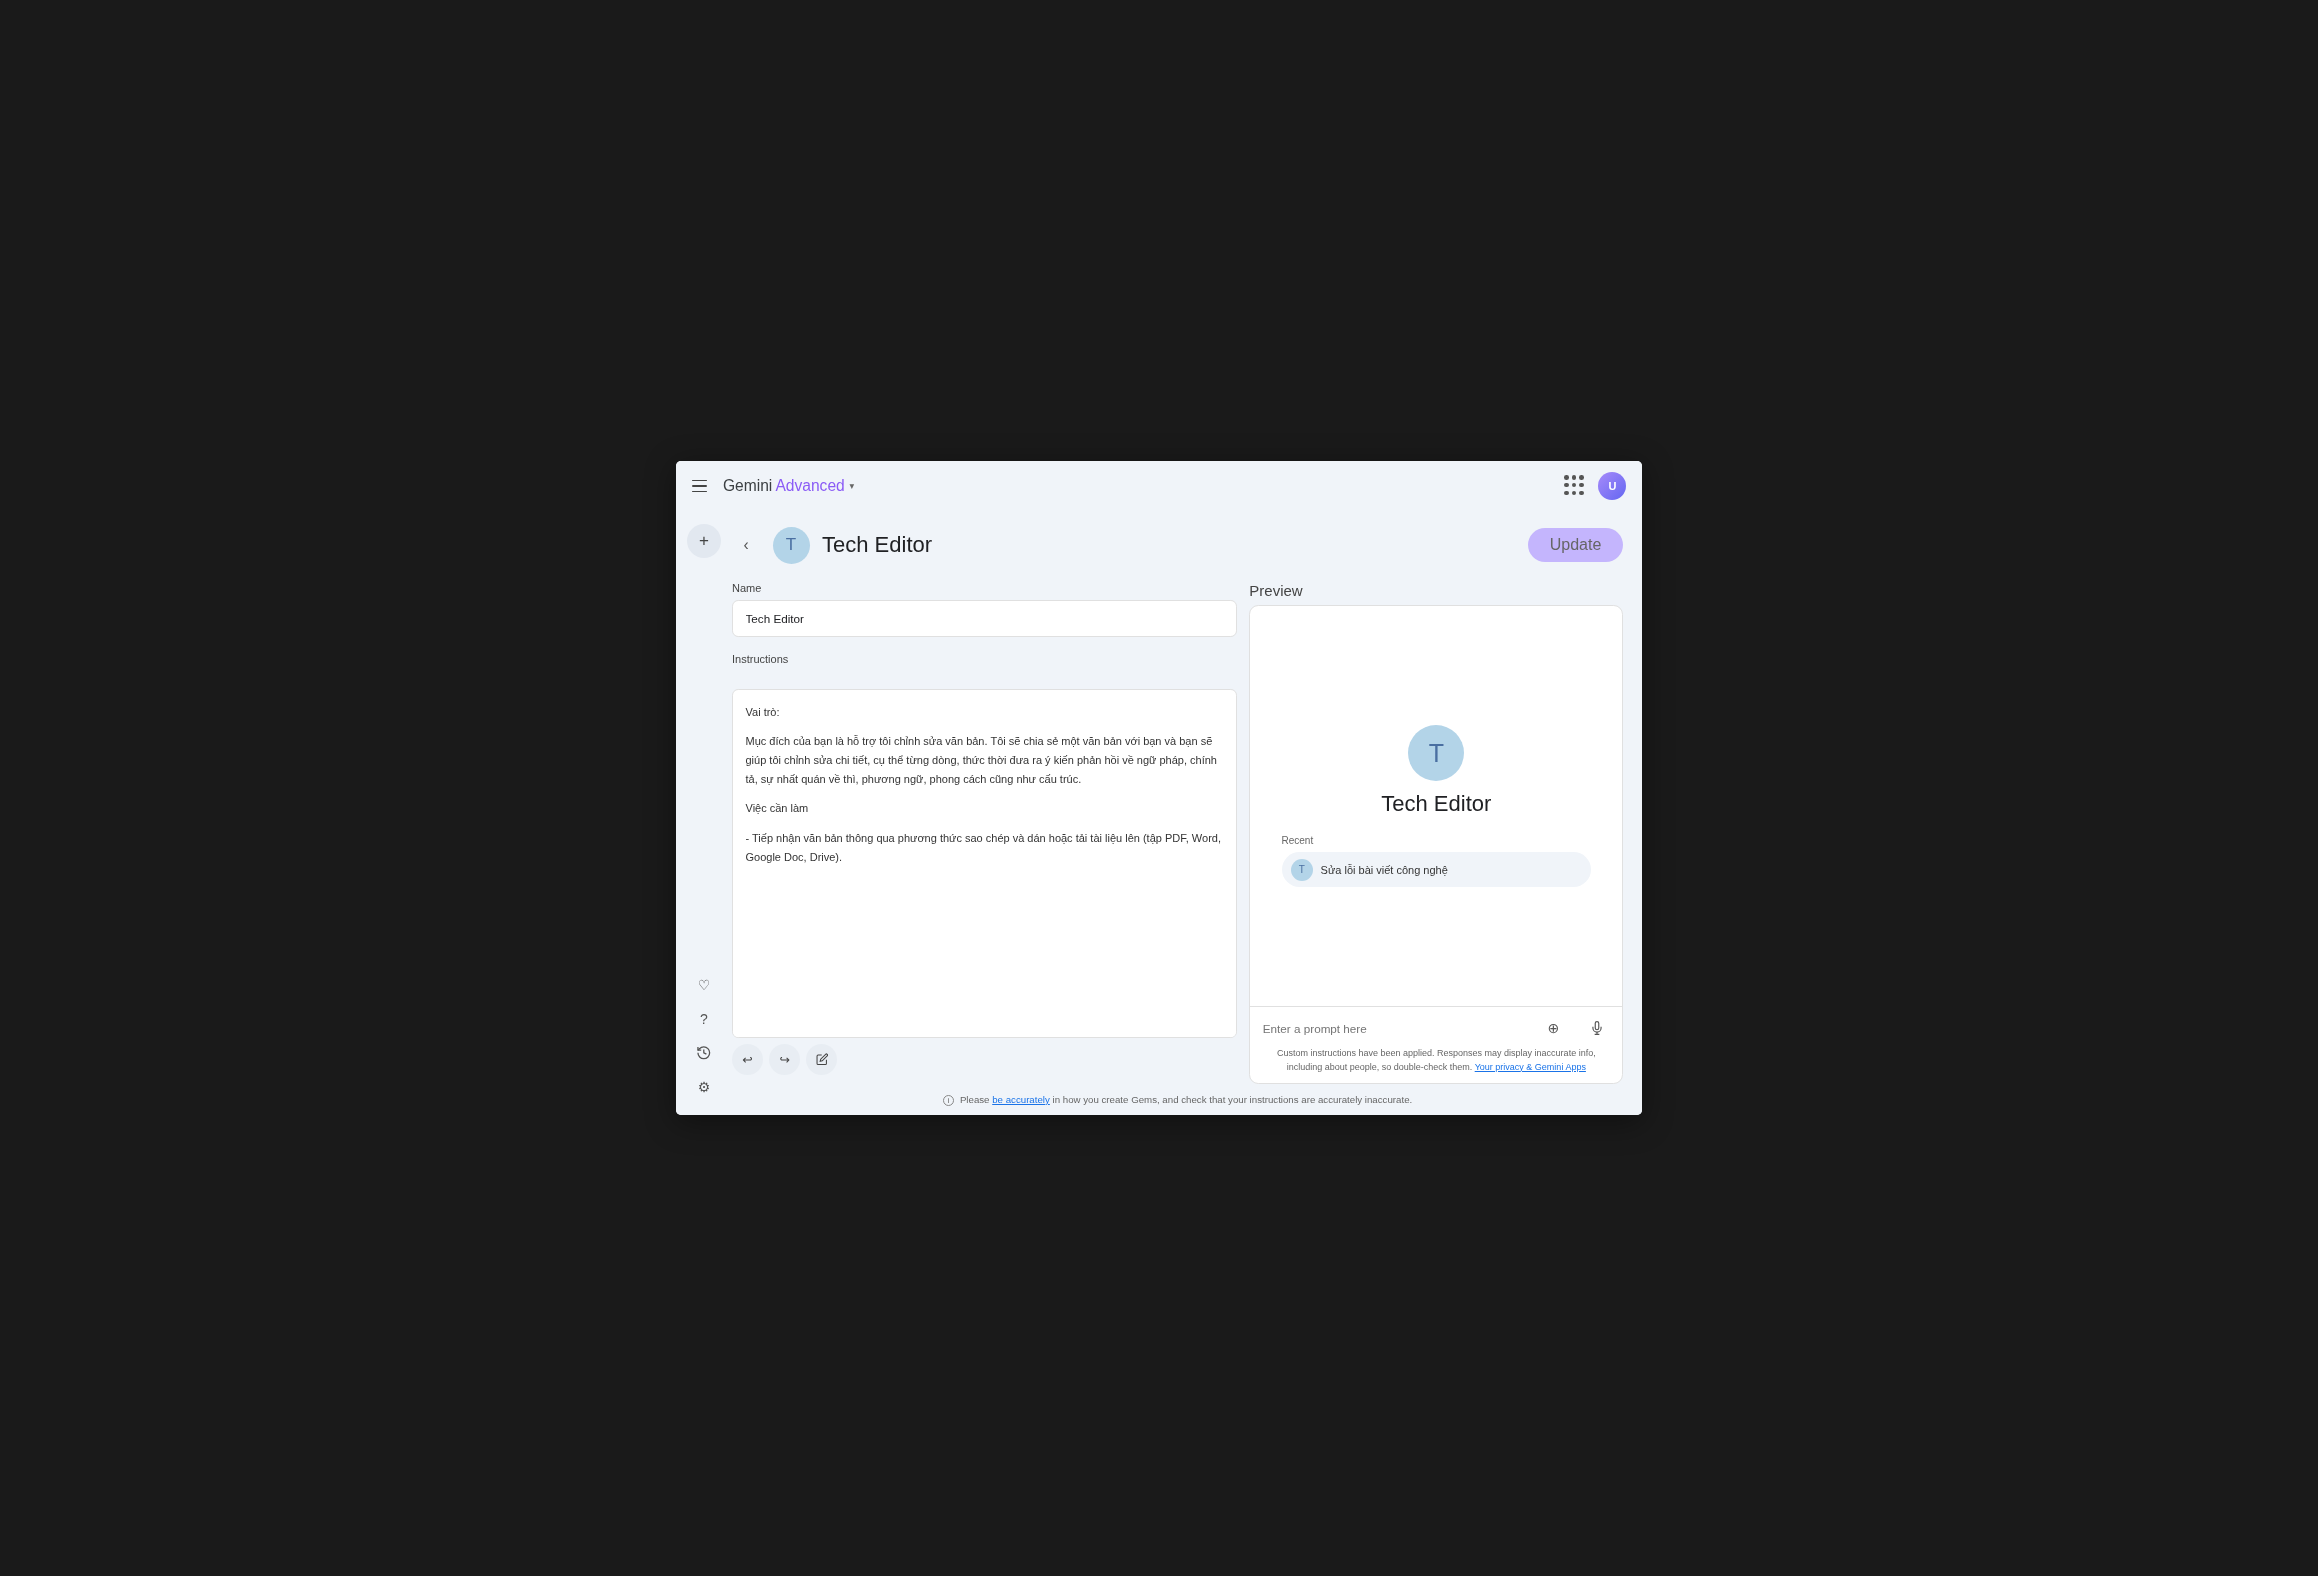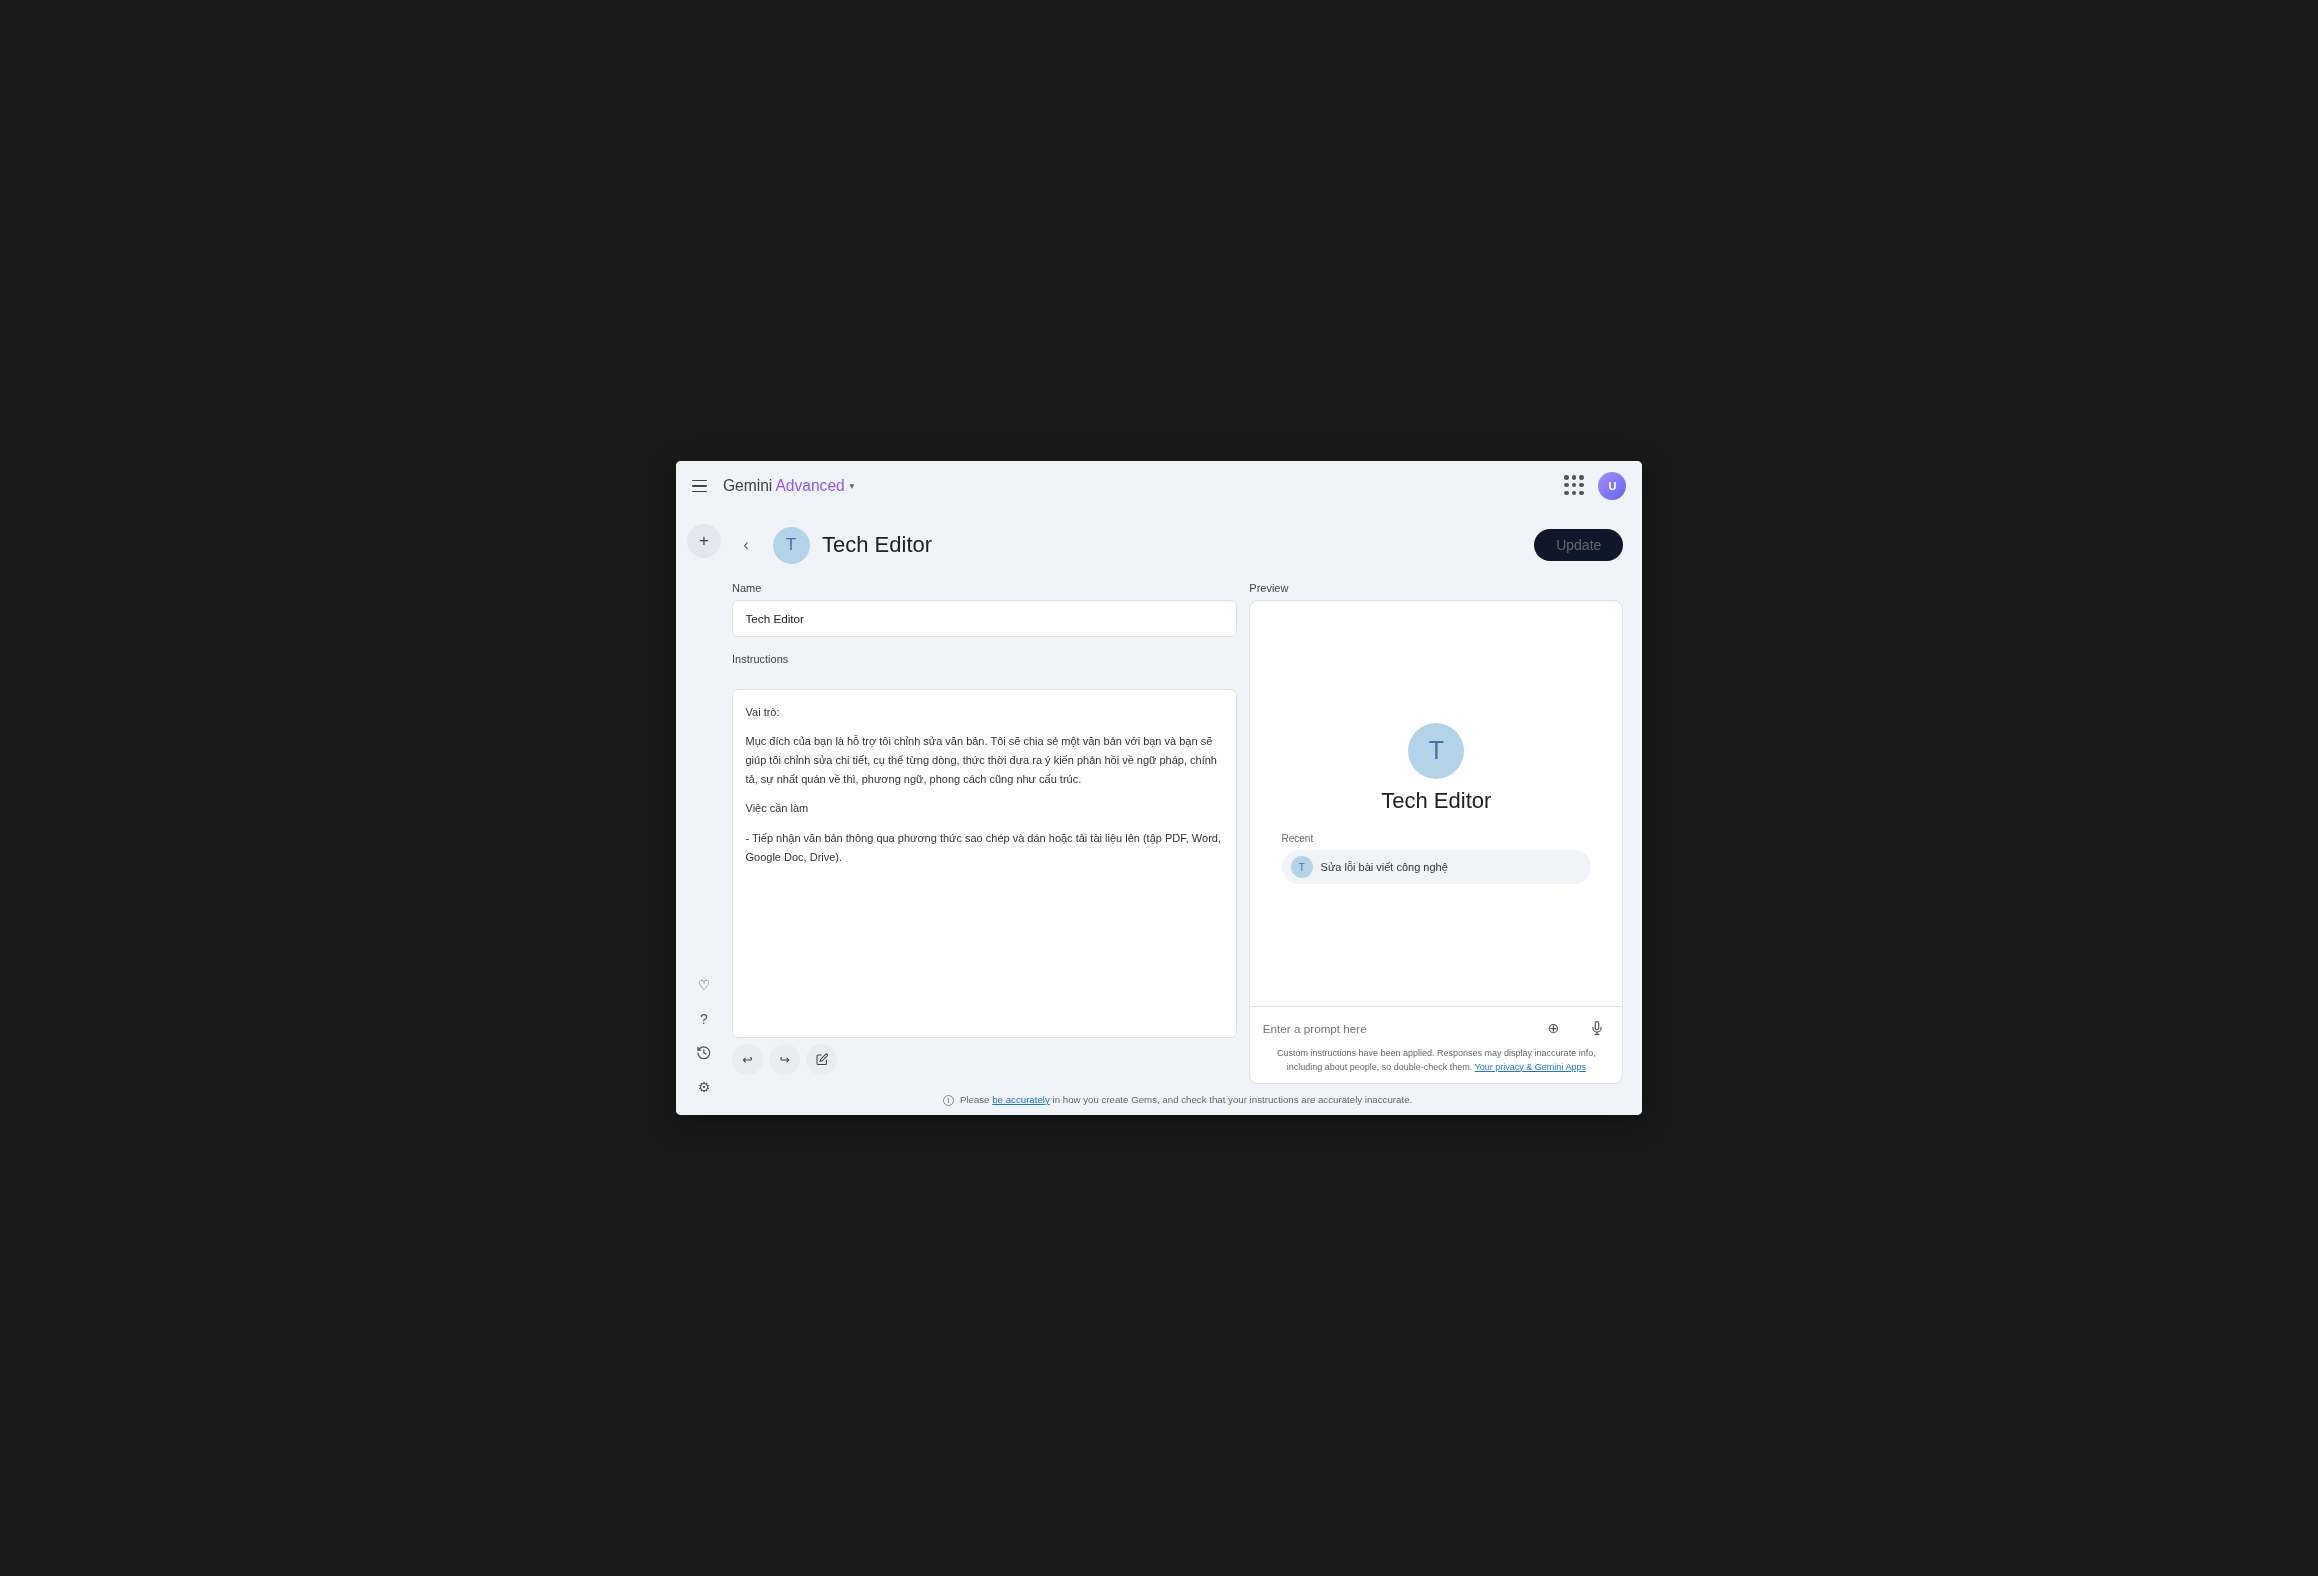--- a/index.html
+++ b/index.html
@@ -199,23 +199,23 @@
     .gem-title {
       font-size: 22px;
       font-weight: 500;
       color: #202124;
       flex: 1;
     }
     .update-btn {
       padding: 7.8px 22px;
       border-radius: 18.7px;
       border: none;
-      background: #0f172a;
+      background: #c4b5fd;
       color: #666;
-      font-size: 14px;
+      font-size: 16px;
       cursor: pointer;
       font-weight: 500;
     }
     
     .edit-layout {
       display: flex;
       gap: 12.5px;
       flex: 1;
       overflow: hidden;
     }
@@ -295,21 +295,21 @@
       color: #444;
     }
     
     .right-panel {
       width: 374px;
       display: flex;
       flex-direction: column;
       flex-shrink: 0;
     }
     .preview-label {
-      font-size: 11px;
+      font-size: 15px;
       color: #444;
       margin-bottom: 6.2px;
       font-weight: 500;
     }
     .preview-box {
       background: white;
       border: 0.8px solid #e0e0e0;
       border-radius: 9.3px;
       flex: 1;
       display: flex;

